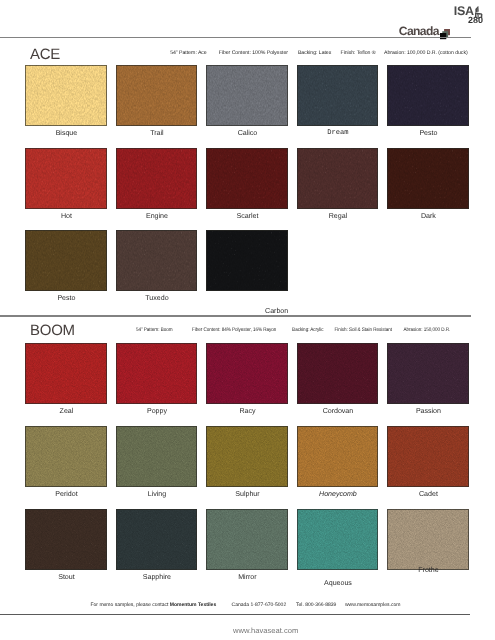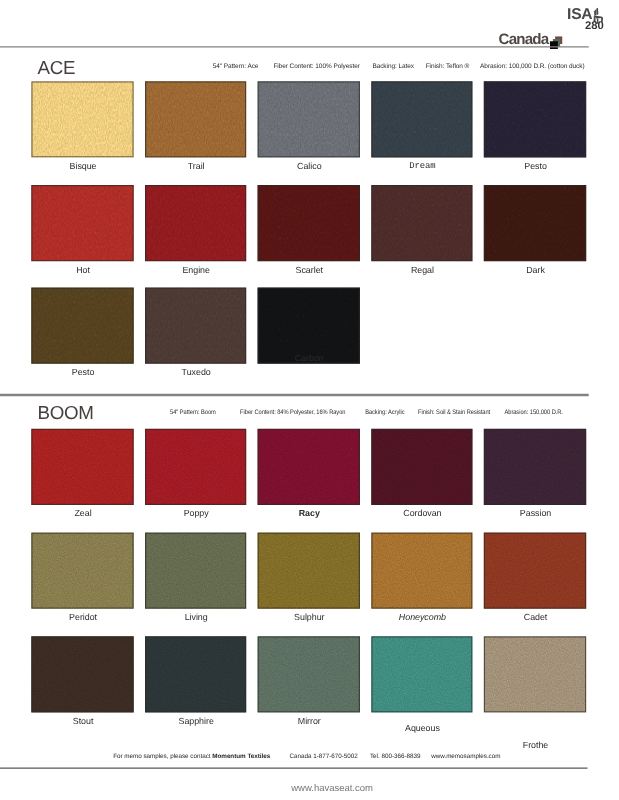--- a/index.html
+++ b/index.html
@@ -196,21 +196,21 @@
         </div>
         <div class="lbl" style="left: 116.2px; top: 294.9px;">Tuxedo</div>
         <div class="sw" style="left: 206px; top: 230px; width: 81.5px; height: 61px; background: rgb(19, 20, 22);">
           <div class="tex">
             <svg viewBox="0 0 82 61" preserveAspectRatio="none">
               <rect width="82" height="61" filter="url(#wv)"></rect>
               <rect width="82" height="61" filter="url(#wl)"></rect>
             </svg>
           </div>
         </div>
-        <div class="lbl" style="left: 206.7px; top: 284px;">Carbon</div>
+        <div class="lbl" style="left: 206.7px; top: 308px; text-align: right;">Carbon</div>
       </div>
       <div>
         <div class="section-rule" style="top: 315.3px;"></div>
         <div class="sec-name" style="left: 30px; top: 327.3px;">BOOM</div>
         <div class="specs" style="left: 136.4px; top: 328.1px; transform: scaleX(0.885); transform-origin: left top;"><span>54" Pattern: Boom</span><span class="sp-gap" style="width: 22px;"></span><span>Fiber Content: 84% Polyester, 16% Rayon</span><span class="sp-gap" style="width: 17.8px;"></span><span>Backing: Acrylic</span><span class="sp-gap" style="width: 12.3px;"></span><span>Finish: Soil &amp; Stain Resistant</span><span class="sp-gap" style="width: 13px;"></span><span>Abrasion: 150,000 D.R.</span></div>
         <div class="sw boom" style="left: 25px; top: 343px; width: 81.5px; height: 61px; background: rgb(182, 36, 36);">
           <div class="tex">
             <svg viewBox="0 0 82 61" preserveAspectRatio="none">
               <rect width="82" height="61" filter="url(#wb)"></rect>
               <rect width="82" height="61" filter="url(#wlb)"></rect>
@@ -228,21 +228,21 @@
         </div>
         <div class="lbl" style="left: 116.2px; top: 407.9px;">Poppy</div>
         <div class="sw boom" style="left: 206px; top: 343px; width: 81.5px; height: 61px; background: rgb(134, 17, 51);">
           <div class="tex">
             <svg viewBox="0 0 82 61" preserveAspectRatio="none">
               <rect width="82" height="61" filter="url(#wb)"></rect>
               <rect width="82" height="61" filter="url(#wlb)"></rect>
             </svg>
           </div>
         </div>
-        <div class="lbl" style="left: 206.7px; top: 407.9px; font-weight: bold;">Racy</div>
+        <div class="lbl" style="left: 206.7px; top: 407.9px;">Racy</div>
         <div class="sw boom" style="left: 296.5px; top: 343px; width: 81.5px; height: 61px; background: rgb(85, 21, 39);">
           <div class="tex">
             <svg viewBox="0 0 82 61" preserveAspectRatio="none">
               <rect width="82" height="61" filter="url(#wb)"></rect>
               <rect width="82" height="61" filter="url(#wlb)"></rect>
             </svg>
           </div>
         </div>
         <div class="lbl" style="left: 297.2px; top: 407.9px;">Cordovan</div>
         <div class="sw boom" style="left: 387px; top: 343px; width: 81.5px; height: 61px; background: rgb(64, 38, 57);">
@@ -336,19 +336,19 @@
         </div>
         <div class="lbl" style="left: 297.2px; top: 580px;">Aqueous</div>
         <div class="sw boom" style="left: 387px; top: 509px; width: 81.5px; height: 61px; background: rgb(175, 157, 131);">
           <div class="tex">
             <svg viewBox="0 0 82 61" preserveAspectRatio="none">
               <rect width="82" height="61" filter="url(#wb)"></rect>
               <rect width="82" height="61" filter="url(#wlb)"></rect>
             </svg>
           </div>
         </div>
-        <div class="lbl" style="left: 387.7px; top: 593px;">Frothe</div>
+        <div class="lbl" style="left: 387.7px; top: 567px;">Frothe</div>
       </div>
     </div>
   <div class="foot-rule"></div>
   <div class="foot"><span>For memo samples, please contact </span><span style="font-weight: bold;">Momentum Textiles</span><span style="display: inline-block; width: 15.4px;"></span><span>Canada 1-877-670-5002</span><span style="display: inline-block; width: 9.8px;"></span><span>Tel. 800-366-8839</span><span style="display: inline-block; width: 8.6px;"></span><span>www.memosamples.com</span></div>
   <div class="site">www.havaseat.com</div>
 </div>
 
 </body></html>

